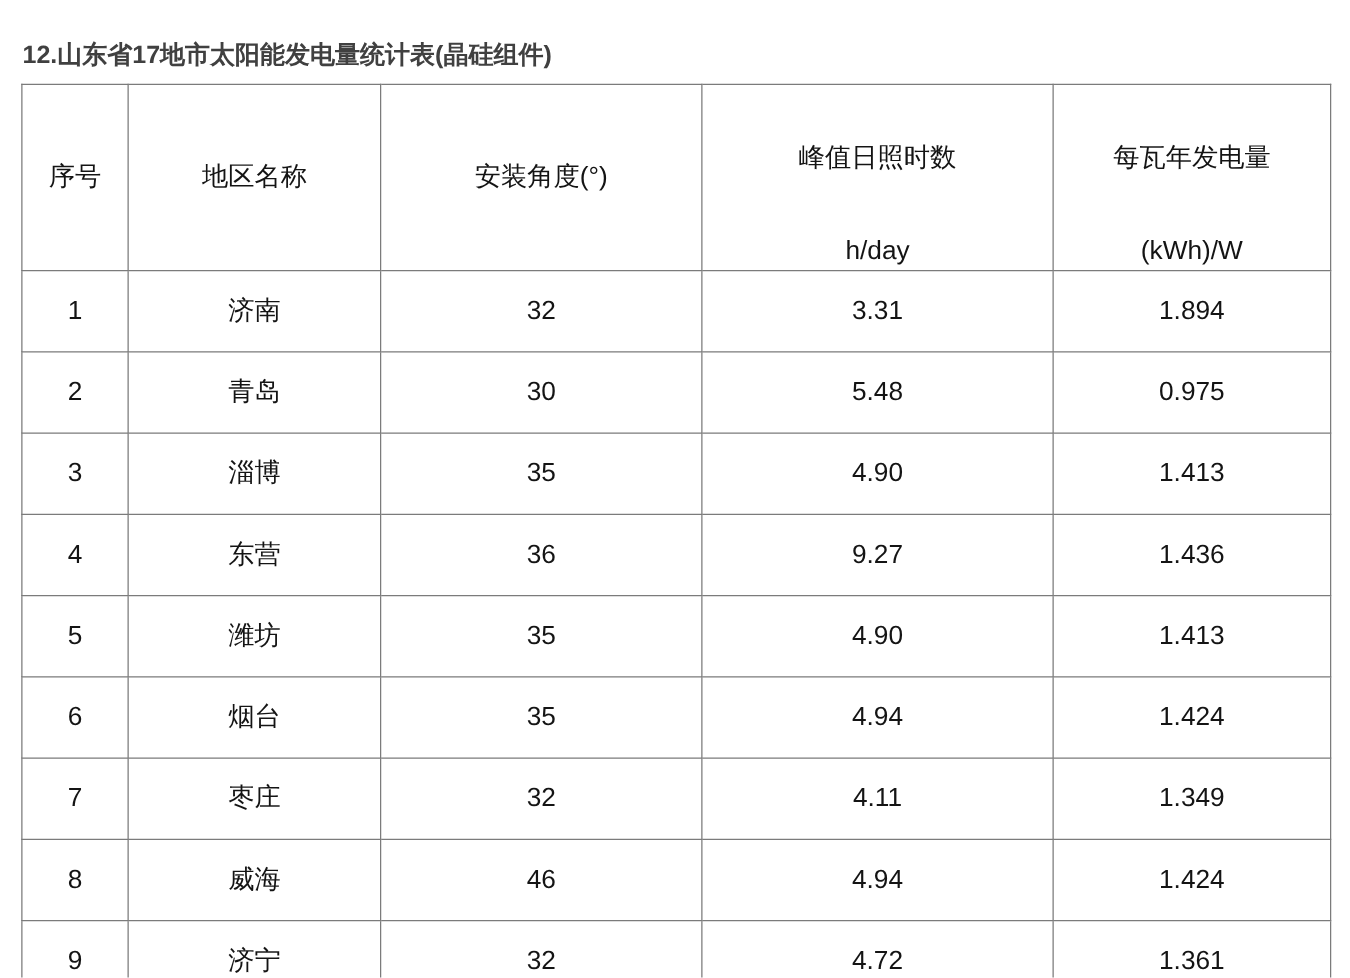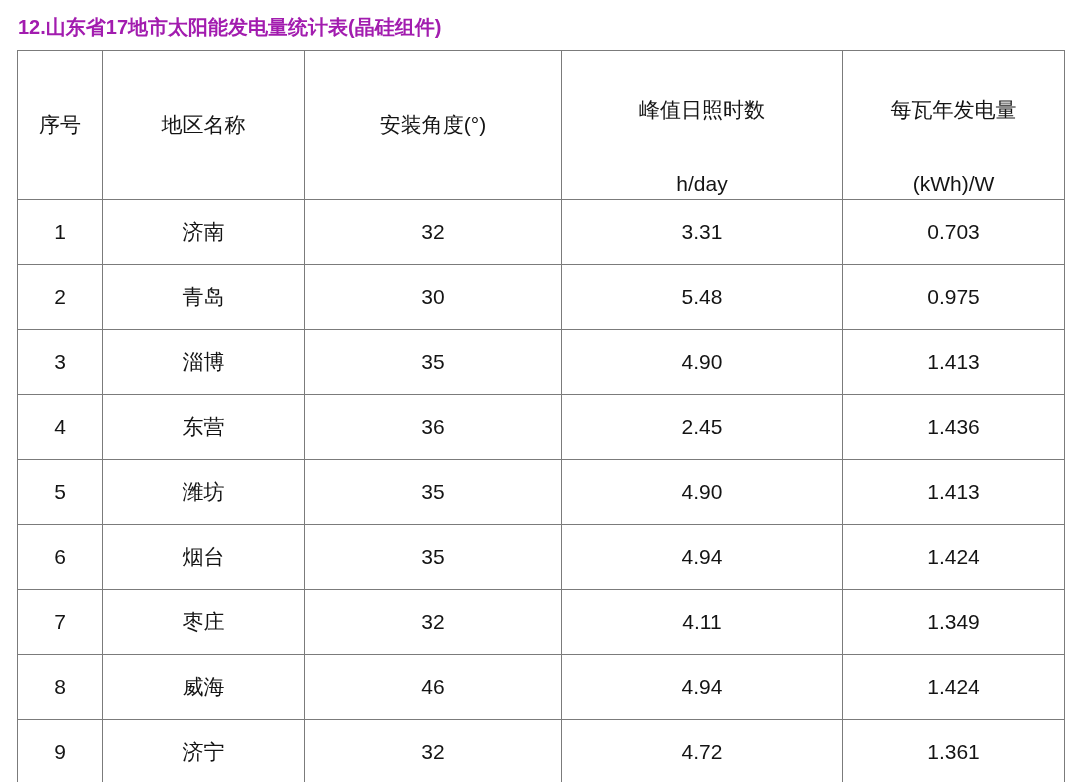--- a/index.html
+++ b/index.html
@@ -18,22 +18,22 @@
     width: 1080px;
     height: 782px;
     position: relative;
     box-sizing: border-box;
     padding: 10px 16px 0 16px;
   }
   .doc-title {
     font-size: 20px;
     font-weight: bold;
     letter-spacing: 0px;
-    color: #a21caf;
-    margin: 4px 0 10px 2px;
+    color: #404040;
+    margin: 21px 0 10px 2px;
     line-height: 26px;
     white-space: nowrap;
   }
   table.stat-table {
     border-collapse: collapse;
     width: 1047px;
     table-layout: fixed;
     margin-left: 1px;
   }
   table.stat-table col.c0 { width: 85px; }
@@ -109,41 +109,41 @@
           <span>(kWh)/W</span>
         </th>
       </tr>
     </thead>
     <tbody>
       <tr>
         <td class="num-col">1</td>
         <td>济南</td>
         <td class="num-col">32</td>
         <td class="num-col">3.31</td>
-        <td class="num-col">0.703</td>
+        <td class="num-col">1.894</td>
       </tr>
       <tr>
         <td class="num-col">2</td>
         <td>青岛</td>
         <td class="num-col">30</td>
         <td class="num-col">5.48</td>
         <td class="num-col">0.975</td>
       </tr>
       <tr>
         <td class="num-col">3</td>
         <td>淄博</td>
         <td class="num-col">35</td>
         <td class="num-col">4.90</td>
         <td class="num-col">1.413</td>
       </tr>
       <tr>
         <td class="num-col">4</td>
         <td>东营</td>
         <td class="num-col">36</td>
-        <td class="num-col">2.45</td>
+        <td class="num-col">9.27</td>
         <td class="num-col">1.436</td>
       </tr>
       <tr>
         <td class="num-col">5</td>
         <td>潍坊</td>
         <td class="num-col">35</td>
         <td class="num-col">4.90</td>
         <td class="num-col">1.413</td>
       </tr>
       <tr>

